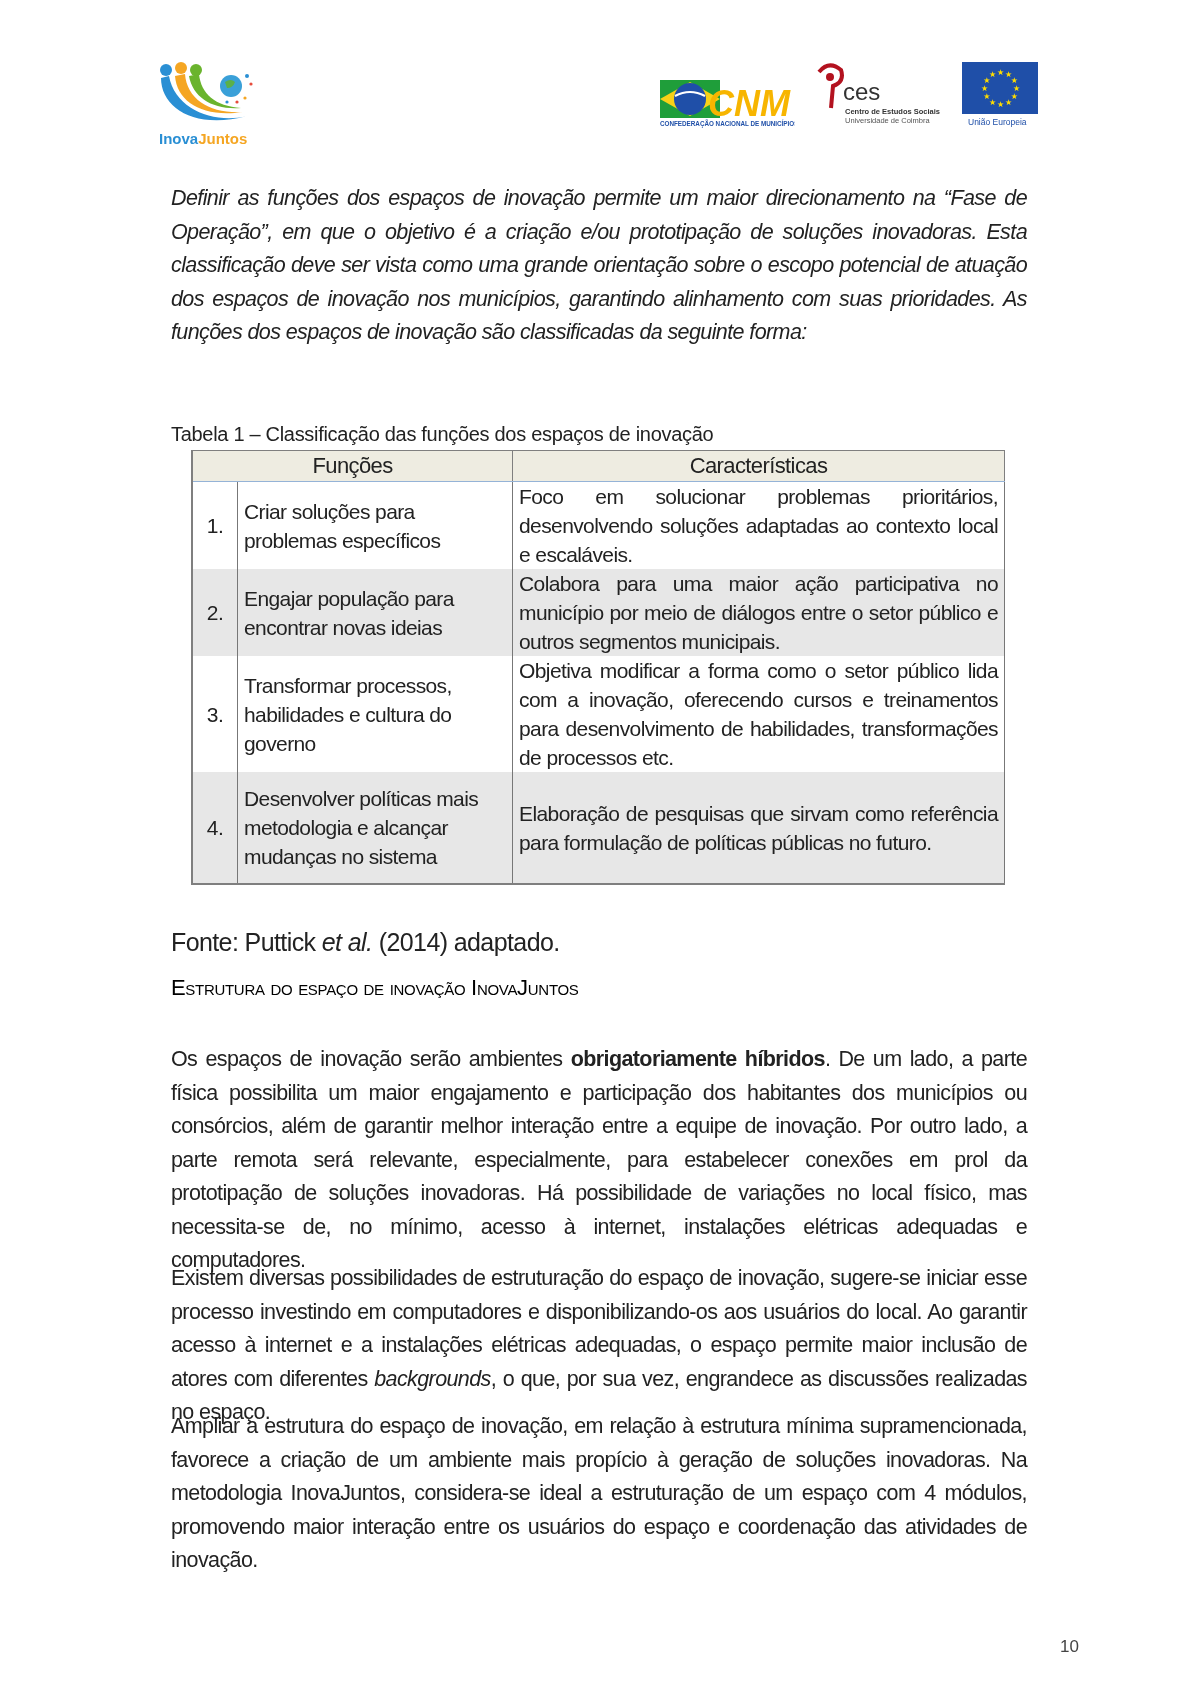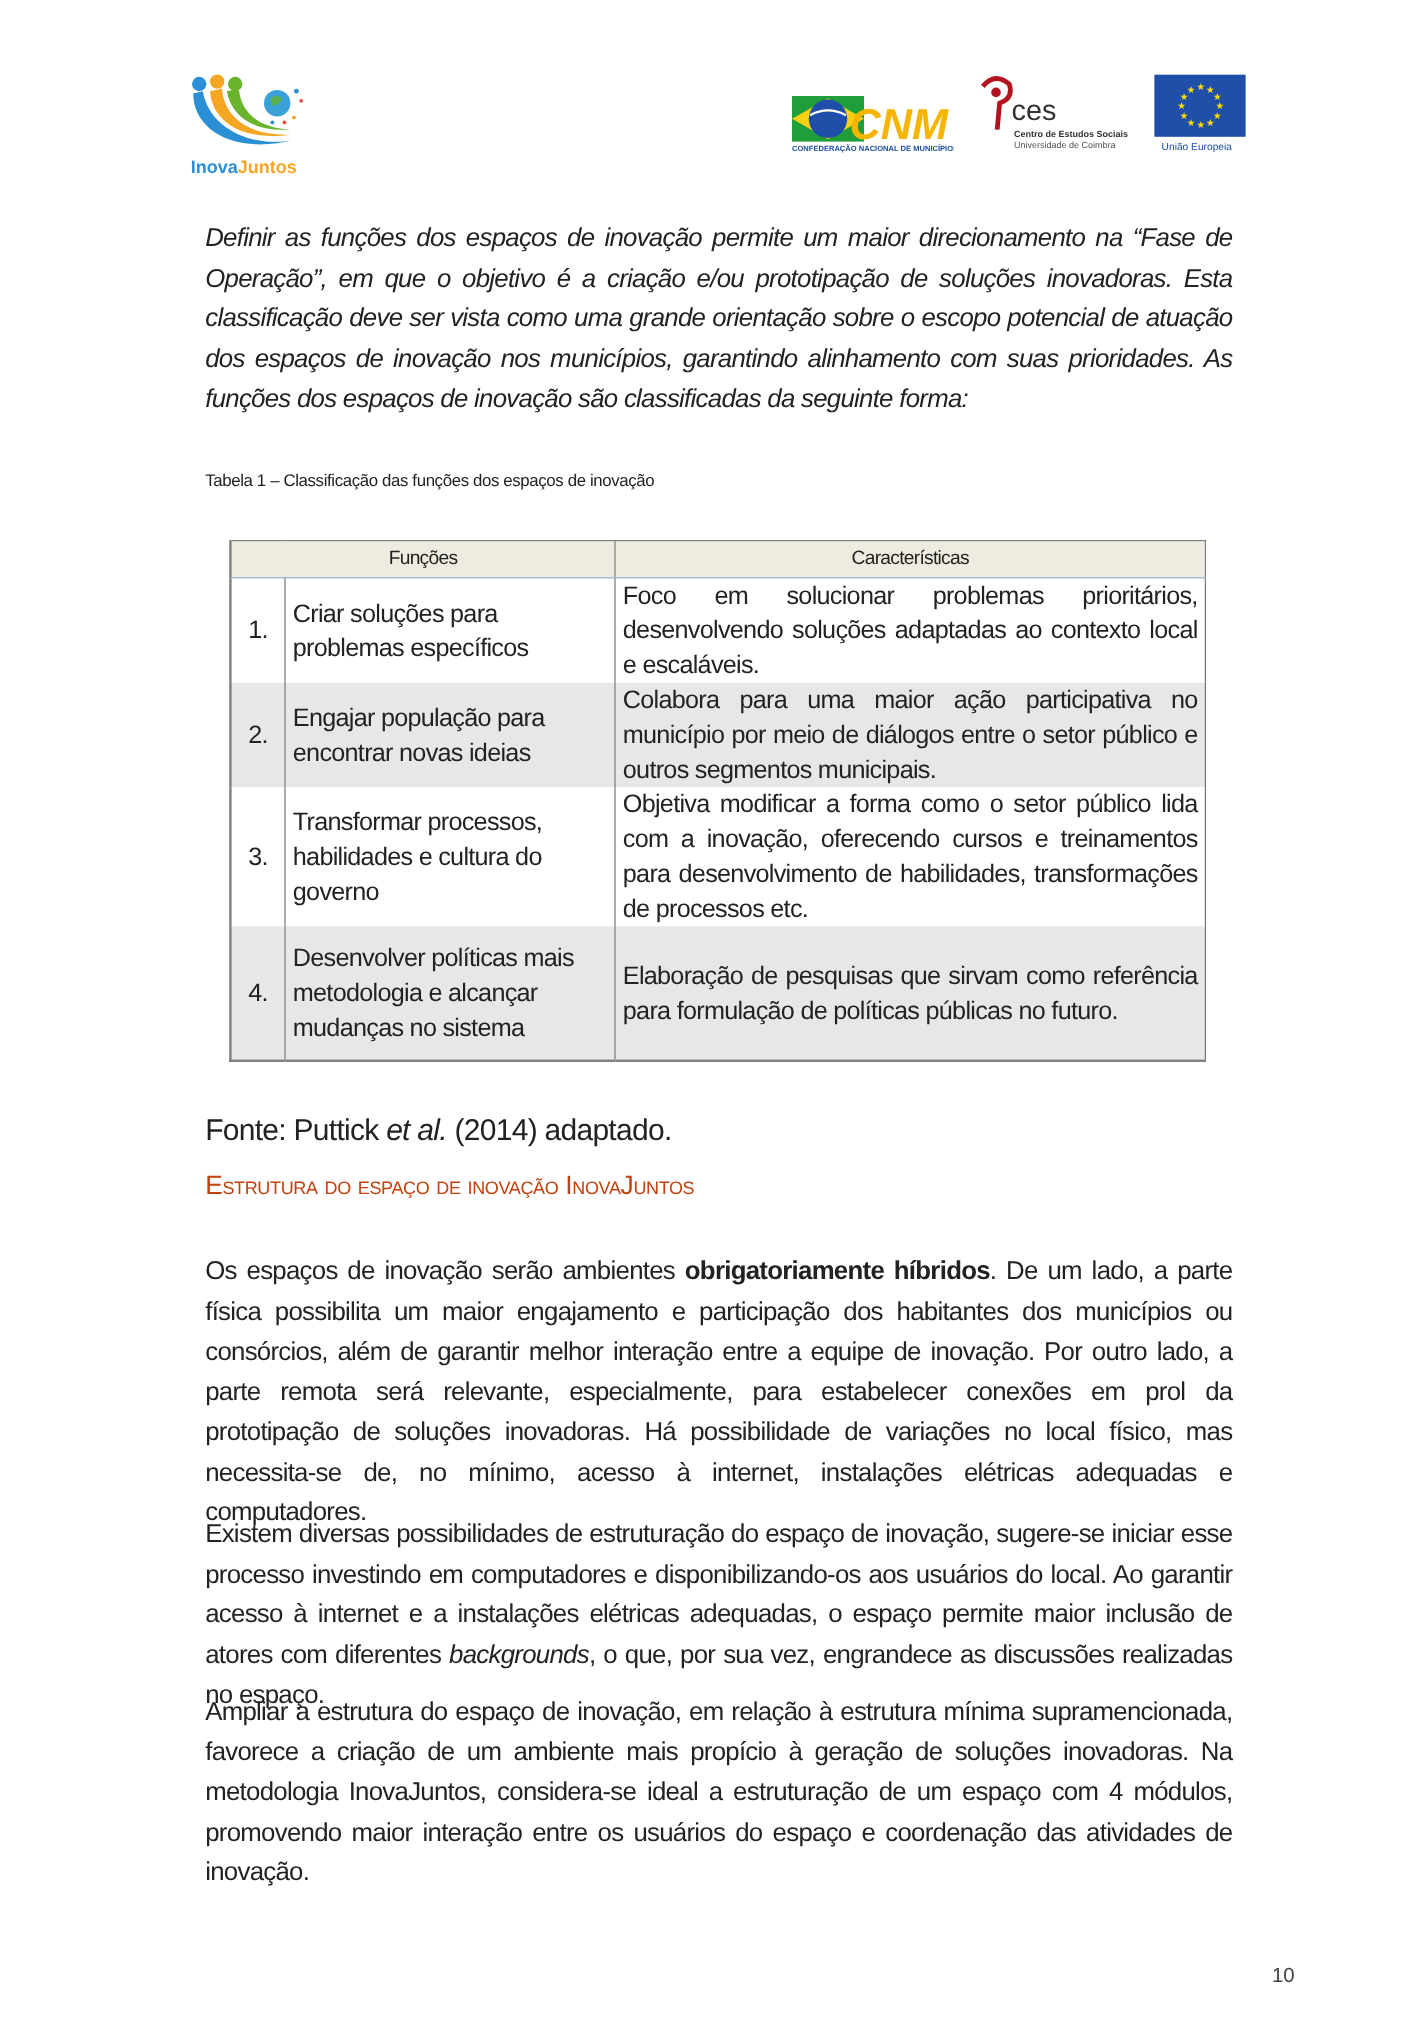--- a/index.html
+++ b/index.html
@@ -10,37 +10,37 @@
   .logo-inova { position: absolute; left: 155px; top: 58px; width: 110px; height: 92px; }
   .logo-cnm { position: absolute; left: 660px; top: 72px; width: 135px; height: 56px; }
   .logo-ces { position: absolute; left: 815px; top: 62px; width: 130px; height: 68px; }
   .logo-eu { position: absolute; left: 960px; top: 62px; width: 80px; height: 65px; }
 
   .para { position: absolute; left: 171px; width: 856px; font-size: 21.5px; line-height: 33.5px;
           text-align: justify; color: #222; letter-spacing: -0.6px; word-spacing: 0px;
           font-stretch: condensed; }
 
   .p1 { top: 182px; font-style: italic; }
-  .caption { position: absolute; left: 171px; top: 392px; font-size: 14px; color: #222; letter-spacing: -0.3px; }
+  .caption { position: absolute; left: 171px; top: 423px; font-size: 20px; color: #222; letter-spacing: -0.3px; }
 
   table.tbl { position: absolute; left: 191px; top: 450px; width: 814px; border-collapse: collapse;
               font-size: 21px; letter-spacing: -0.6px; color: #222; }
   table.tbl th { background: #eeece1; font-weight: normal; height: 30px; border: 1px solid #7f7f7f;
-                 border-bottom: 1px solid #95b3d7; font-size: 16px; padding: 0; }
+                 border-bottom: 1px solid #95b3d7; font-size: 22px; padding: 0; }
   table.tbl td { border-left: 1px solid #555; border-right: 1px solid #777; padding: 0 6px; vertical-align: middle; line-height: 29px; }
   table.tbl tr.r-grey td { background: #e7e7e7; }
   table.tbl tr.r-white td { background: #ffffff; }
   table.tbl td.num { width: 44px; text-align: center; padding: 0; }
   table.tbl td.func { width: 262px; }
   table.tbl td.char { text-align: justify; }
   table.tbl tr.last td { border-bottom: 2px solid #7f7f7f; }
   table.tbl td.first-col { border-left: 2px solid #7f7f7f; }
 
   .source { position: absolute; left: 171px; top: 888px; font-size: 25px; letter-spacing: -0.6px; margin-top: 40px; }
-  .section-title { position: absolute; left: 171px; top: 975px; font-size: 22px; letter-spacing: -0.3px; color: #c2410c; font-variant: small-caps; }
+  .section-title { position: absolute; left: 171px; top: 975px; font-size: 22px; letter-spacing: -0.3px; color: #000000; font-variant: small-caps; }
 
   .p2 { top: 1043px; }
   .p3 { top: 1262px; }
   .p4 { top: 1410px; }
 
   .page-number { position: absolute; left: 1060px; top: 1637px; font-size: 17px; color: #444; }
 </style>
 </head>
 <body>
 

